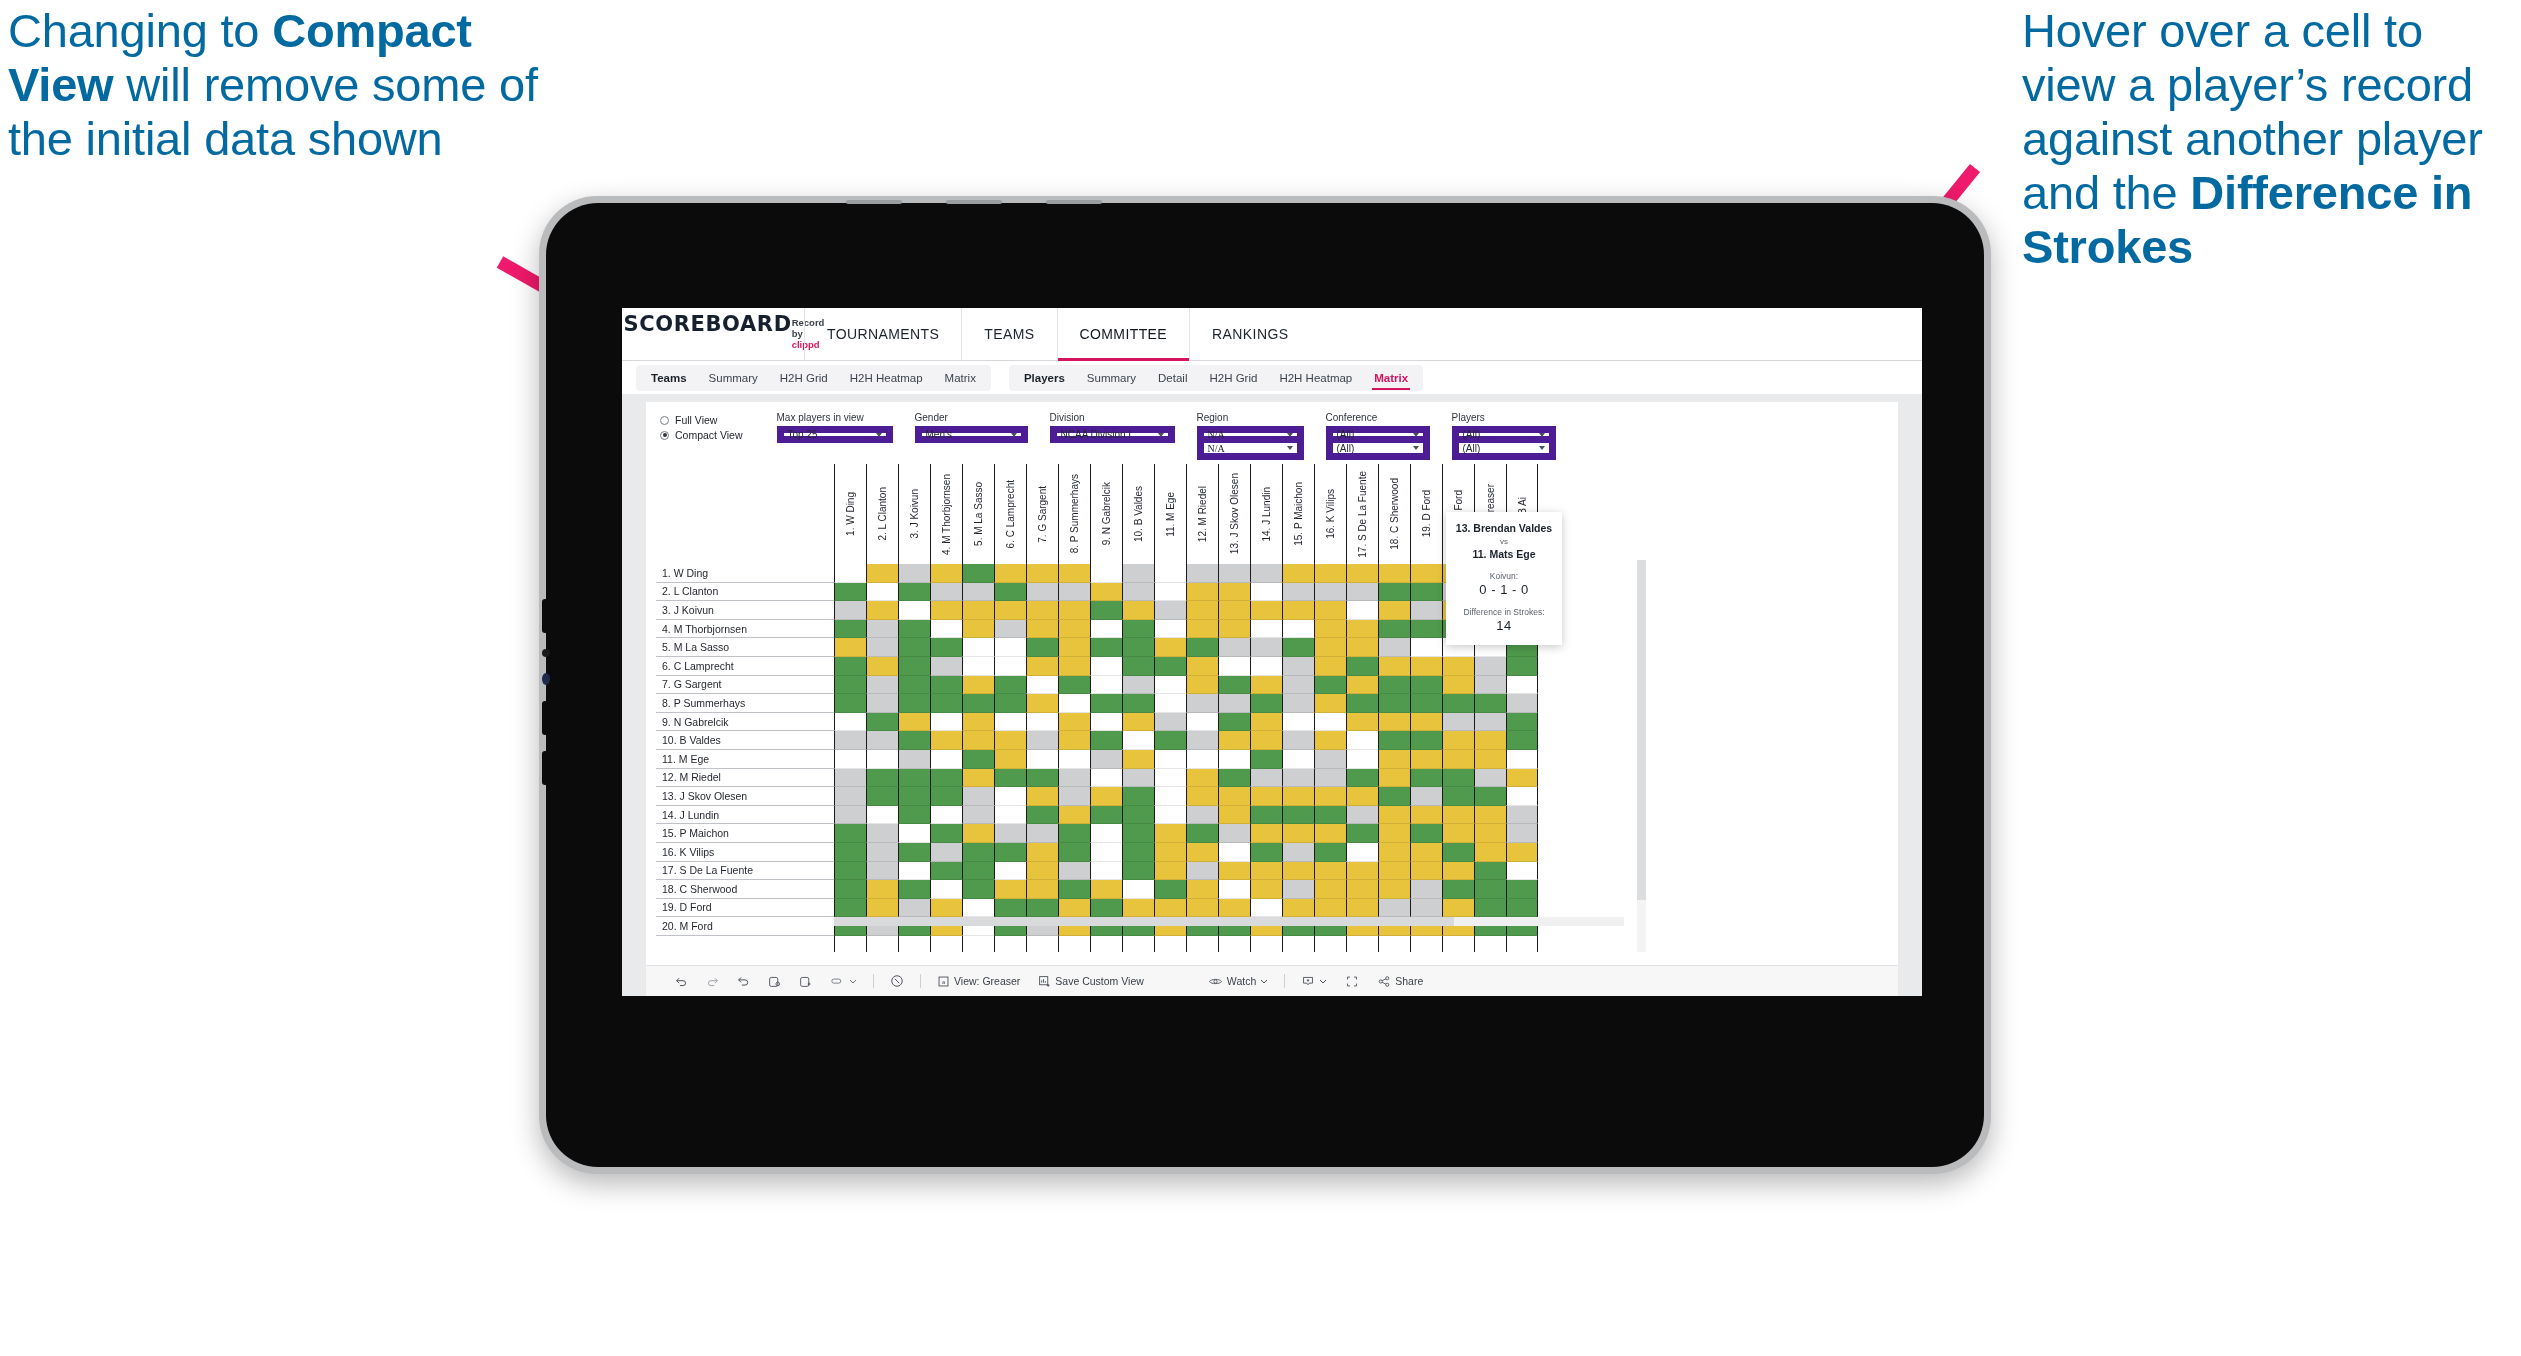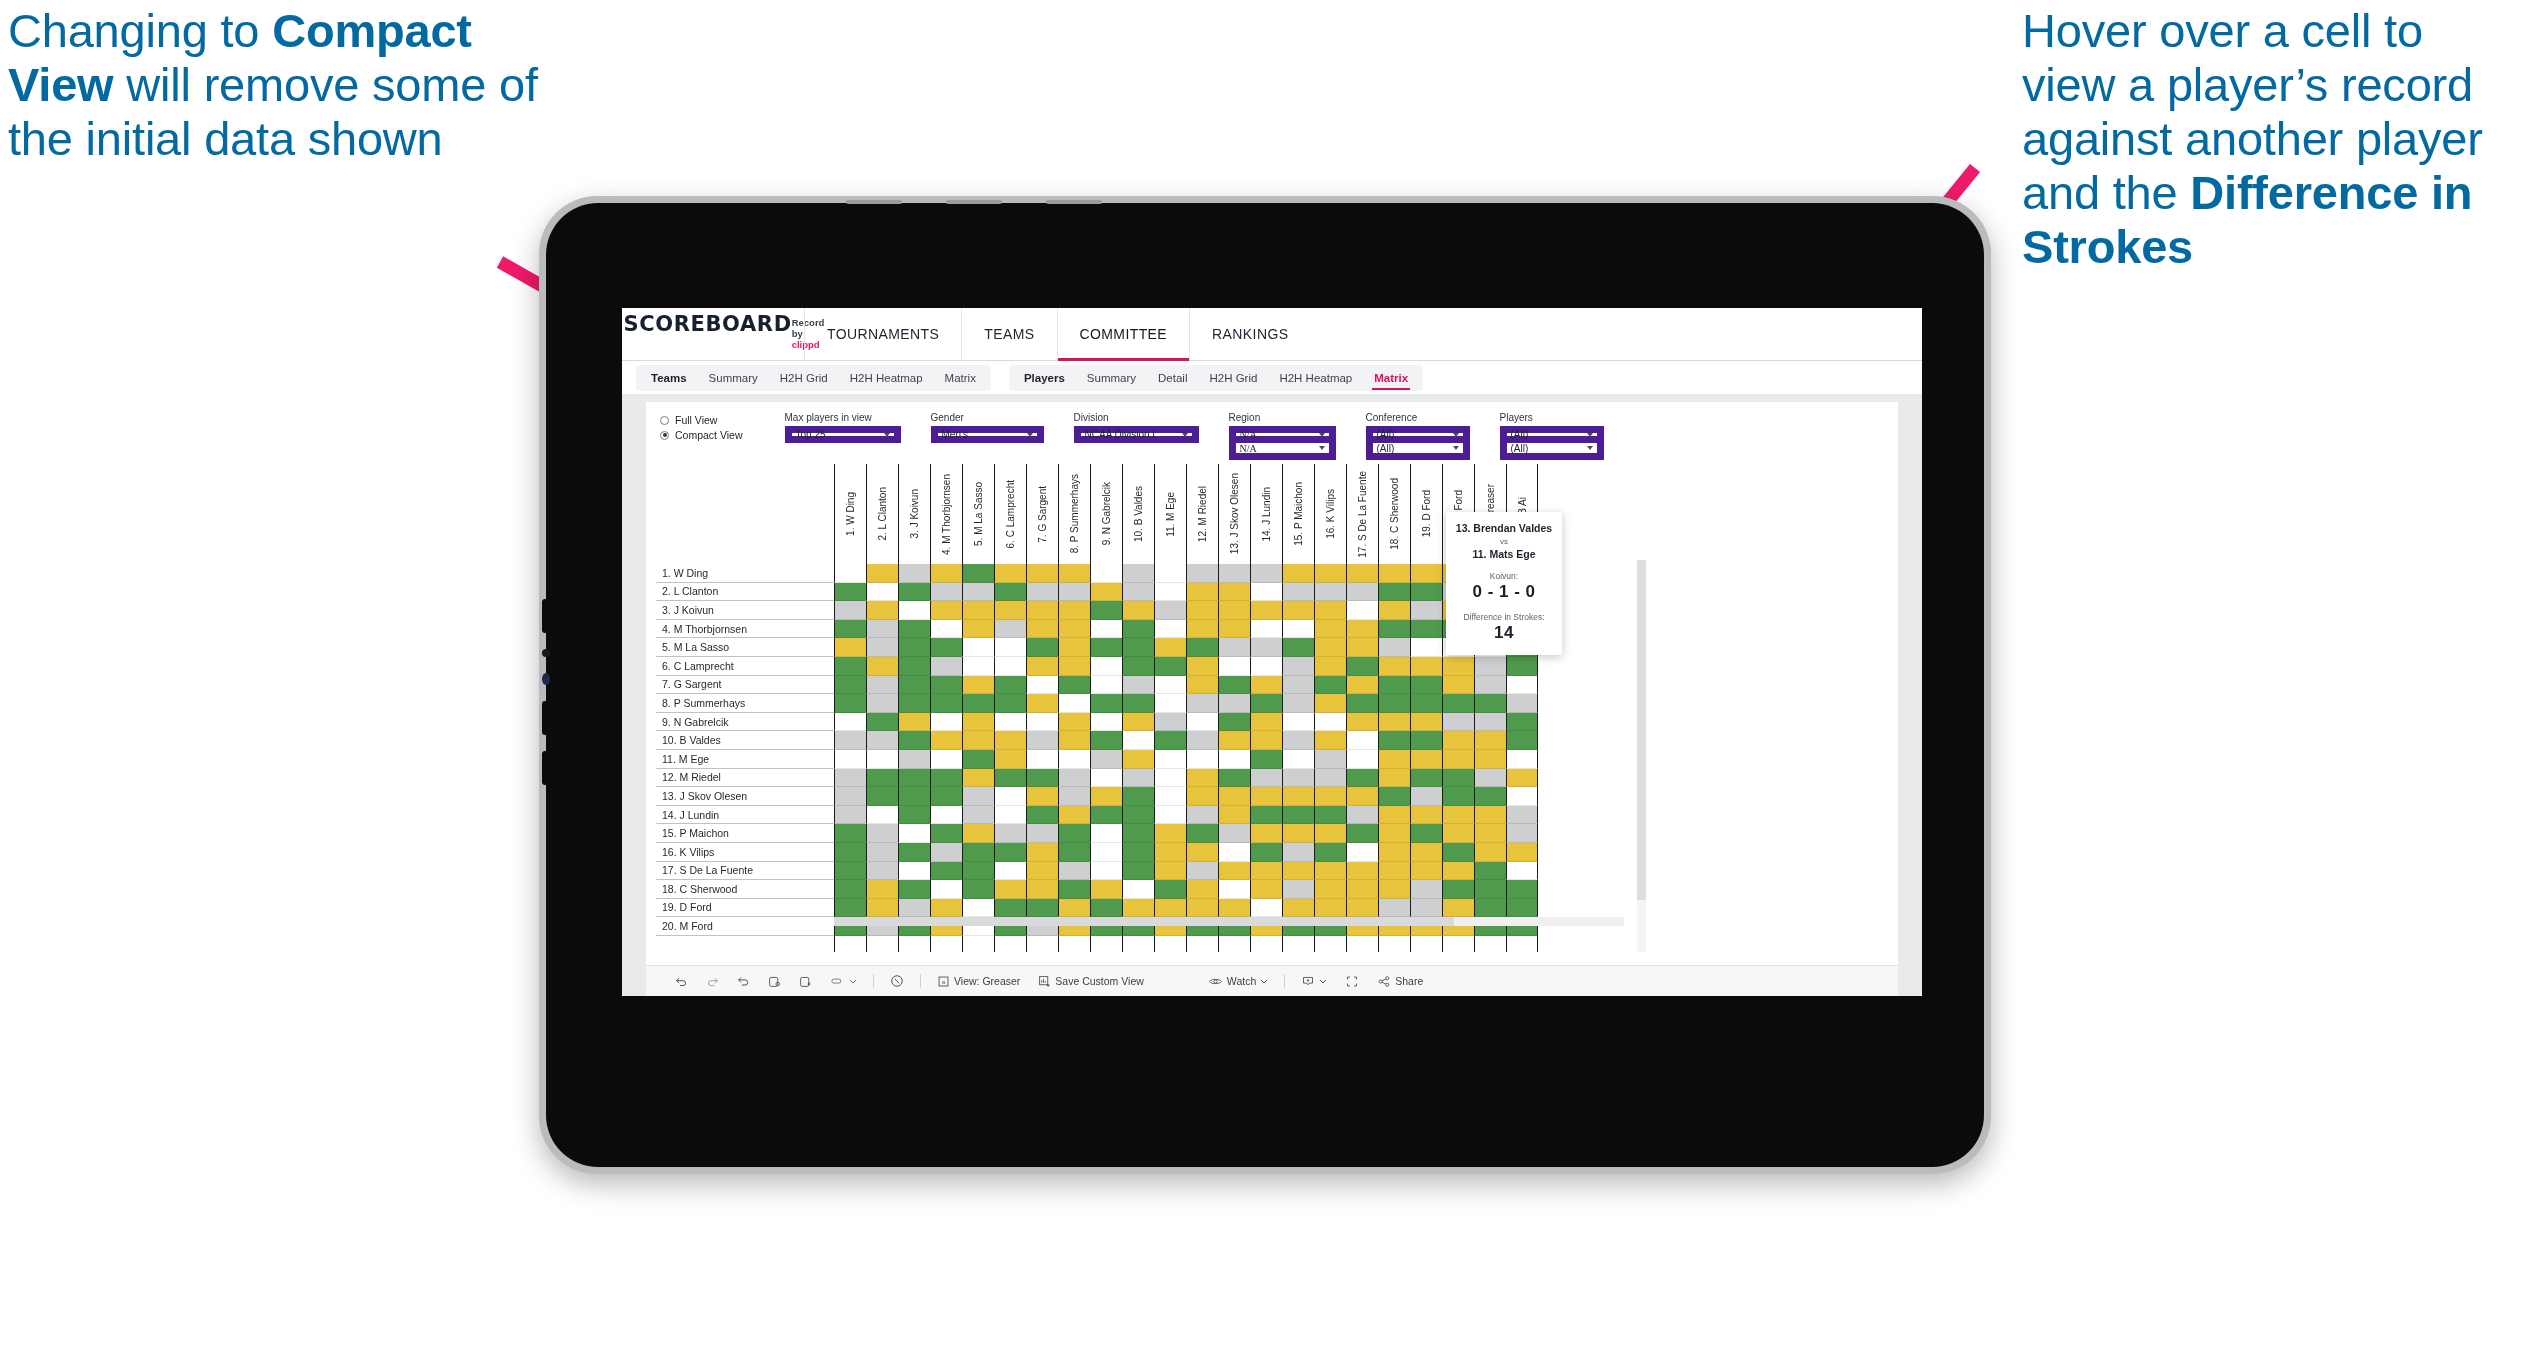--- a/index.html
+++ b/index.html
@@ -84,21 +84,21 @@
     content:"";position:absolute;left:9px;right:9px;bottom:1px;height:2px;background:#d6135e;
   }
 
   
   #viz{position:absolute;left:0;top:86px;right:0;bottom:0;background:#e9eaec;}
   #vizcard{
     position:absolute;left:24px;top:8px;width:1252px;bottom:0;background:#ffffff;
   }
 
   
-  #filters{display:flex;align-items:flex-start;padding:10px 0 0 14px;gap:16px;}
+  #filters{display:flex;align-items:flex-start;padding:10px 0 0 14px;gap:8px;}
   .fgroup{margin-right:14px;}
   .flabel{font-size:10px;color:#2f343d;margin-bottom:3px;white-space:nowrap;}
   .fsel{
     height:17px;border:7px solid #4c1d95;background:#fff;font-size:10px;color:#22262d;
     display:flex;align-items:center;padding:0 4px;box-sizing:border-box;position:relative;
   }
   .fsel + .fsel{border-top:none;}
   .fsel .caret{
     position:absolute;right:4px;top:50%;transform:translateY(-50%);
     width:0;height:0;border-left:3px solid transparent;border-right:3px solid transparent;
@@ -170,21 +170,21 @@
 
   
   #tooltip{
     position:absolute;left:800px;top:48px;width:104px;background:#ffffff;
     box-shadow:0 2px 9px rgba(0,0,0,.22);padding:10px 6px 12px;text-align:center;
     z-index:40;
   }
   .tt-name{font-size:10.5px;font-weight:700;color:#1b212b;line-height:1.25;}
   .tt-vs{font-size:8px;color:#5d636c;margin:2px 0;}
   .tt-sechead{font-size:8.5px;color:#5d636c;margin-top:10px;}
-  .tt-val{font-size:17px;font-weight:700;color:#1b212b;margin-top:1px;letter-spacing:.5px;}
+  .tt-val{font-size:13px;font-weight:400;color:#1b212b;margin-top:1px;letter-spacing:.5px;}
 
   
   #toolbar{
     position:absolute;left:0;right:0;bottom:0;height:30px;background:#f7f7f8;
     border-top:1px solid #e2e2e5;display:flex;align-items:center;padding-left:20px;gap:0;
     font-size:10.5px;color:#3a4049;
   }
   .tbi{display:flex;align-items:center;gap:4px;padding:0 9px;cursor:pointer;white-space:nowrap;}
   .tbsep{width:1px;height:14px;background:#cfd0d3;margin:0 7px;}
   .tbspace{flex:0 0 46px;}

